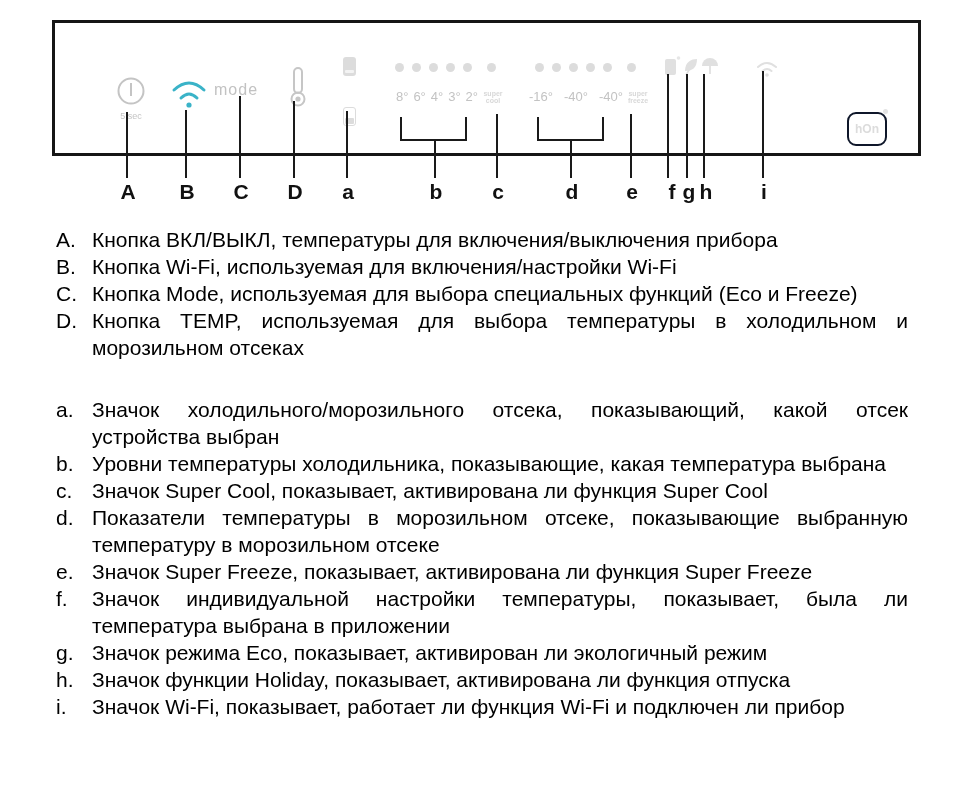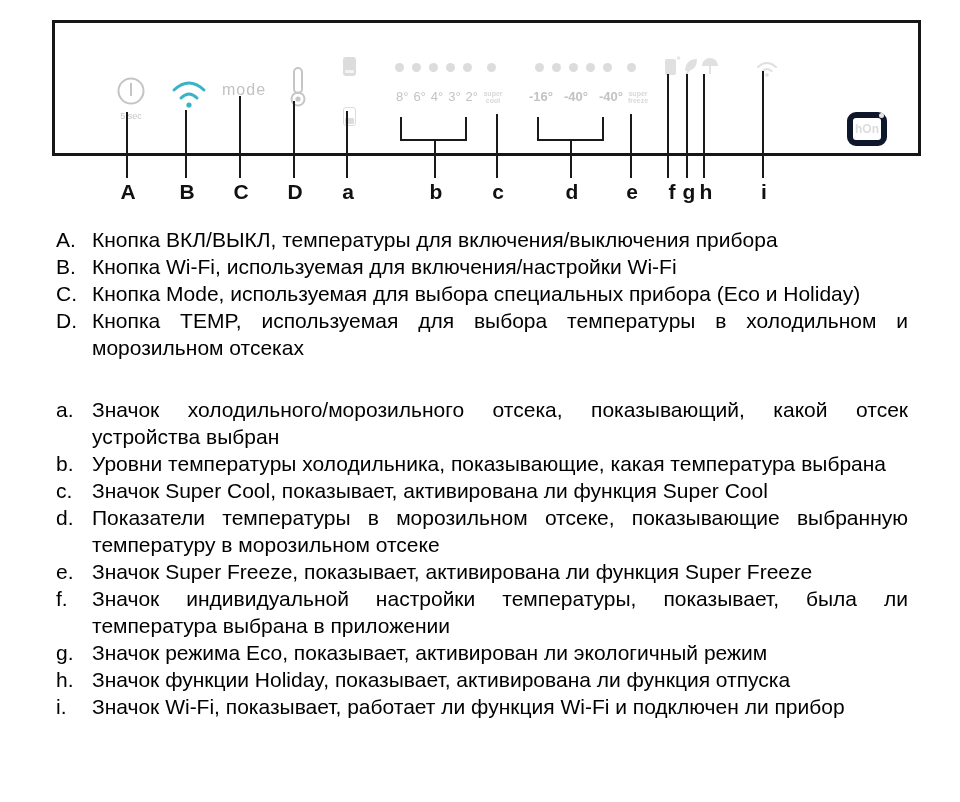--- a/index.html
+++ b/index.html
@@ -13,21 +13,21 @@
   .gray-small{color:#c4c4c4;font-size:9px;}
   .mode-label{color:#c2c2c2;font-size:16px;letter-spacing:1px;}
   .dot{display:inline-block;width:9px;height:9px;border-radius:50%;background:#dcdcdc;}
   .dot-group{display:flex;gap:8px;}
   .temp-row{display:flex;justify-content:space-between;color:#c3c3c3;font-size:13px;white-space:nowrap;}
   .super-lbl{color:#d8d8d8;font-size:7px;line-height:7px;text-align:center;font-weight:bold;}
   .comp-top{width:13px;height:19px;border-radius:3px;background:#dcdcdc;position:relative;}
   .comp-top::after{content:"";position:absolute;left:2px;right:2px;bottom:3px;height:3px;background:#f3f3f3;border-radius:1px;}
   .comp-bottom{width:13px;height:19px;border-radius:3px;border:1.5px solid #dcdcdc;box-sizing:border-box;position:relative;background:#fff;}
   .comp-bottom::after{content:"";position:absolute;left:1px;right:1px;bottom:1px;height:6px;background:#dcdcdc;border-radius:1px;}
-  .hon-box{width:40px;height:34px;border:6px solid #0f172a;border-radius:9px;box-sizing:border-box;
+  .hon-box{width:40px;height:34px;border:2px solid #0f172a;border-radius:9px;box-sizing:border-box;
            display:flex;align-items:center;justify-content:center;color:#dcdcdc;font-size:12px;font-weight:bold;position:relative;}
   .hon-box::after{content:"";position:absolute;right:-3px;top:-5px;width:5px;height:5px;border-radius:50%;background:#e3e3e3;}
 
   
   .cl{position:absolute;width:2px;background:#1a1a1a;}
   .bracket{position:absolute;border-left:2px solid #1a1a1a;border-right:2px solid #1a1a1a;
            border-bottom:2px solid #1a1a1a;box-sizing:border-box;}
   .letter{position:absolute;top:180px;transform:translateX(-50%);
           font-size:21px;font-weight:bold;color:#111;}
 
@@ -56,21 +56,21 @@
     </div>
 
     <div class="abs" style="left:112px;top:50px;">
       <svg width="44" height="38" viewBox="0 0 44 38">
         <path d="M7 17 Q22 3 37 17" fill="none" stroke="#3ab3c8" stroke-width="3" stroke-linecap="round"></path>
         <path d="M14 25 Q22 17 30 25" fill="none" stroke="#3ab3c8" stroke-width="3" stroke-linecap="round"></path>
         <circle cx="22" cy="32" r="2.6" fill="#3ab3c8"></circle>
       </svg>
     </div>
 
-    <div class="abs mode-label" style="left:167px;top:58px;width:42px;text-align:left;">mode</div>
+    <div class="abs mode-label" style="left:159px;top:58px;width:42px;text-align:left;">mode</div>
 
     <div class="abs" style="left:230px;top:42px;">
       <svg width="26" height="44" viewBox="0 0 26 44">
         <rect x="9" y="3" width="8" height="25" rx="4" fill="none" stroke="#c6c6c6" stroke-width="2"></rect>
         <circle cx="13" cy="34" r="6.5" fill="none" stroke="#c6c6c6" stroke-width="2"></circle>
         <circle cx="13" cy="34" r="2.6" fill="#c6c6c6"></circle>
       </svg>
     </div>
 
     <div class="abs comp-top" style="left:288px;top:34px;"></div>
@@ -98,21 +98,21 @@
     </div>
 
     <div class="abs dot-group" style="left:480px;top:40px;">
       <span class="dot"></span>
         <span class="dot"></span>
         <span class="dot"></span>
         <span class="dot"></span>
         <span class="dot"></span>
     </div>
     <span class="abs dot" style="left:572px;top:40px;"></span>
-    <div class="abs temp-row" style="left:474px;top:66px;width:94px;font-weight:bold;">
+    <div class="abs temp-row" style="left:474px;top:66px;width:94px;">
       <span>-16°</span>
       <span>-40°</span>
       <span>-40°</span>
     </div>
 
     <div class="abs super-lbl" style="left:568px;top:67px;width:30px;">
       <div>super</div>
       <div>freeze</div>
     </div>
 
@@ -183,21 +183,21 @@
       <div class="li">
         <span class="num">A.</span>
         <span class="txt">Кнопка ВКЛ/ВЫКЛ, температуры для включения/выключения прибора</span>
       </div>
       <div class="li">
         <span class="num">B.</span>
         <span class="txt">Кнопка Wi-Fi, используемая для включения/настройки Wi-Fi</span>
       </div>
       <div class="li">
         <span class="num">C.</span>
-        <span class="txt">Кнопка Mode, используемая для выбора специальных прибора (Eco и Holiday)</span>
+        <span class="txt">Кнопка Mode, используемая для выбора специальных функций (Eco и Freeze)</span>
       </div>
       <div class="li">
         <span class="num">D.</span>
         <span class="txt">Кнопка TEMP, используемая для выбора температуры в холодильном и морозильном отсеках</span>
       </div>
     </div>
 
     <div class="legend-list second">
       <div class="li">
         <span class="num">a.</span>

